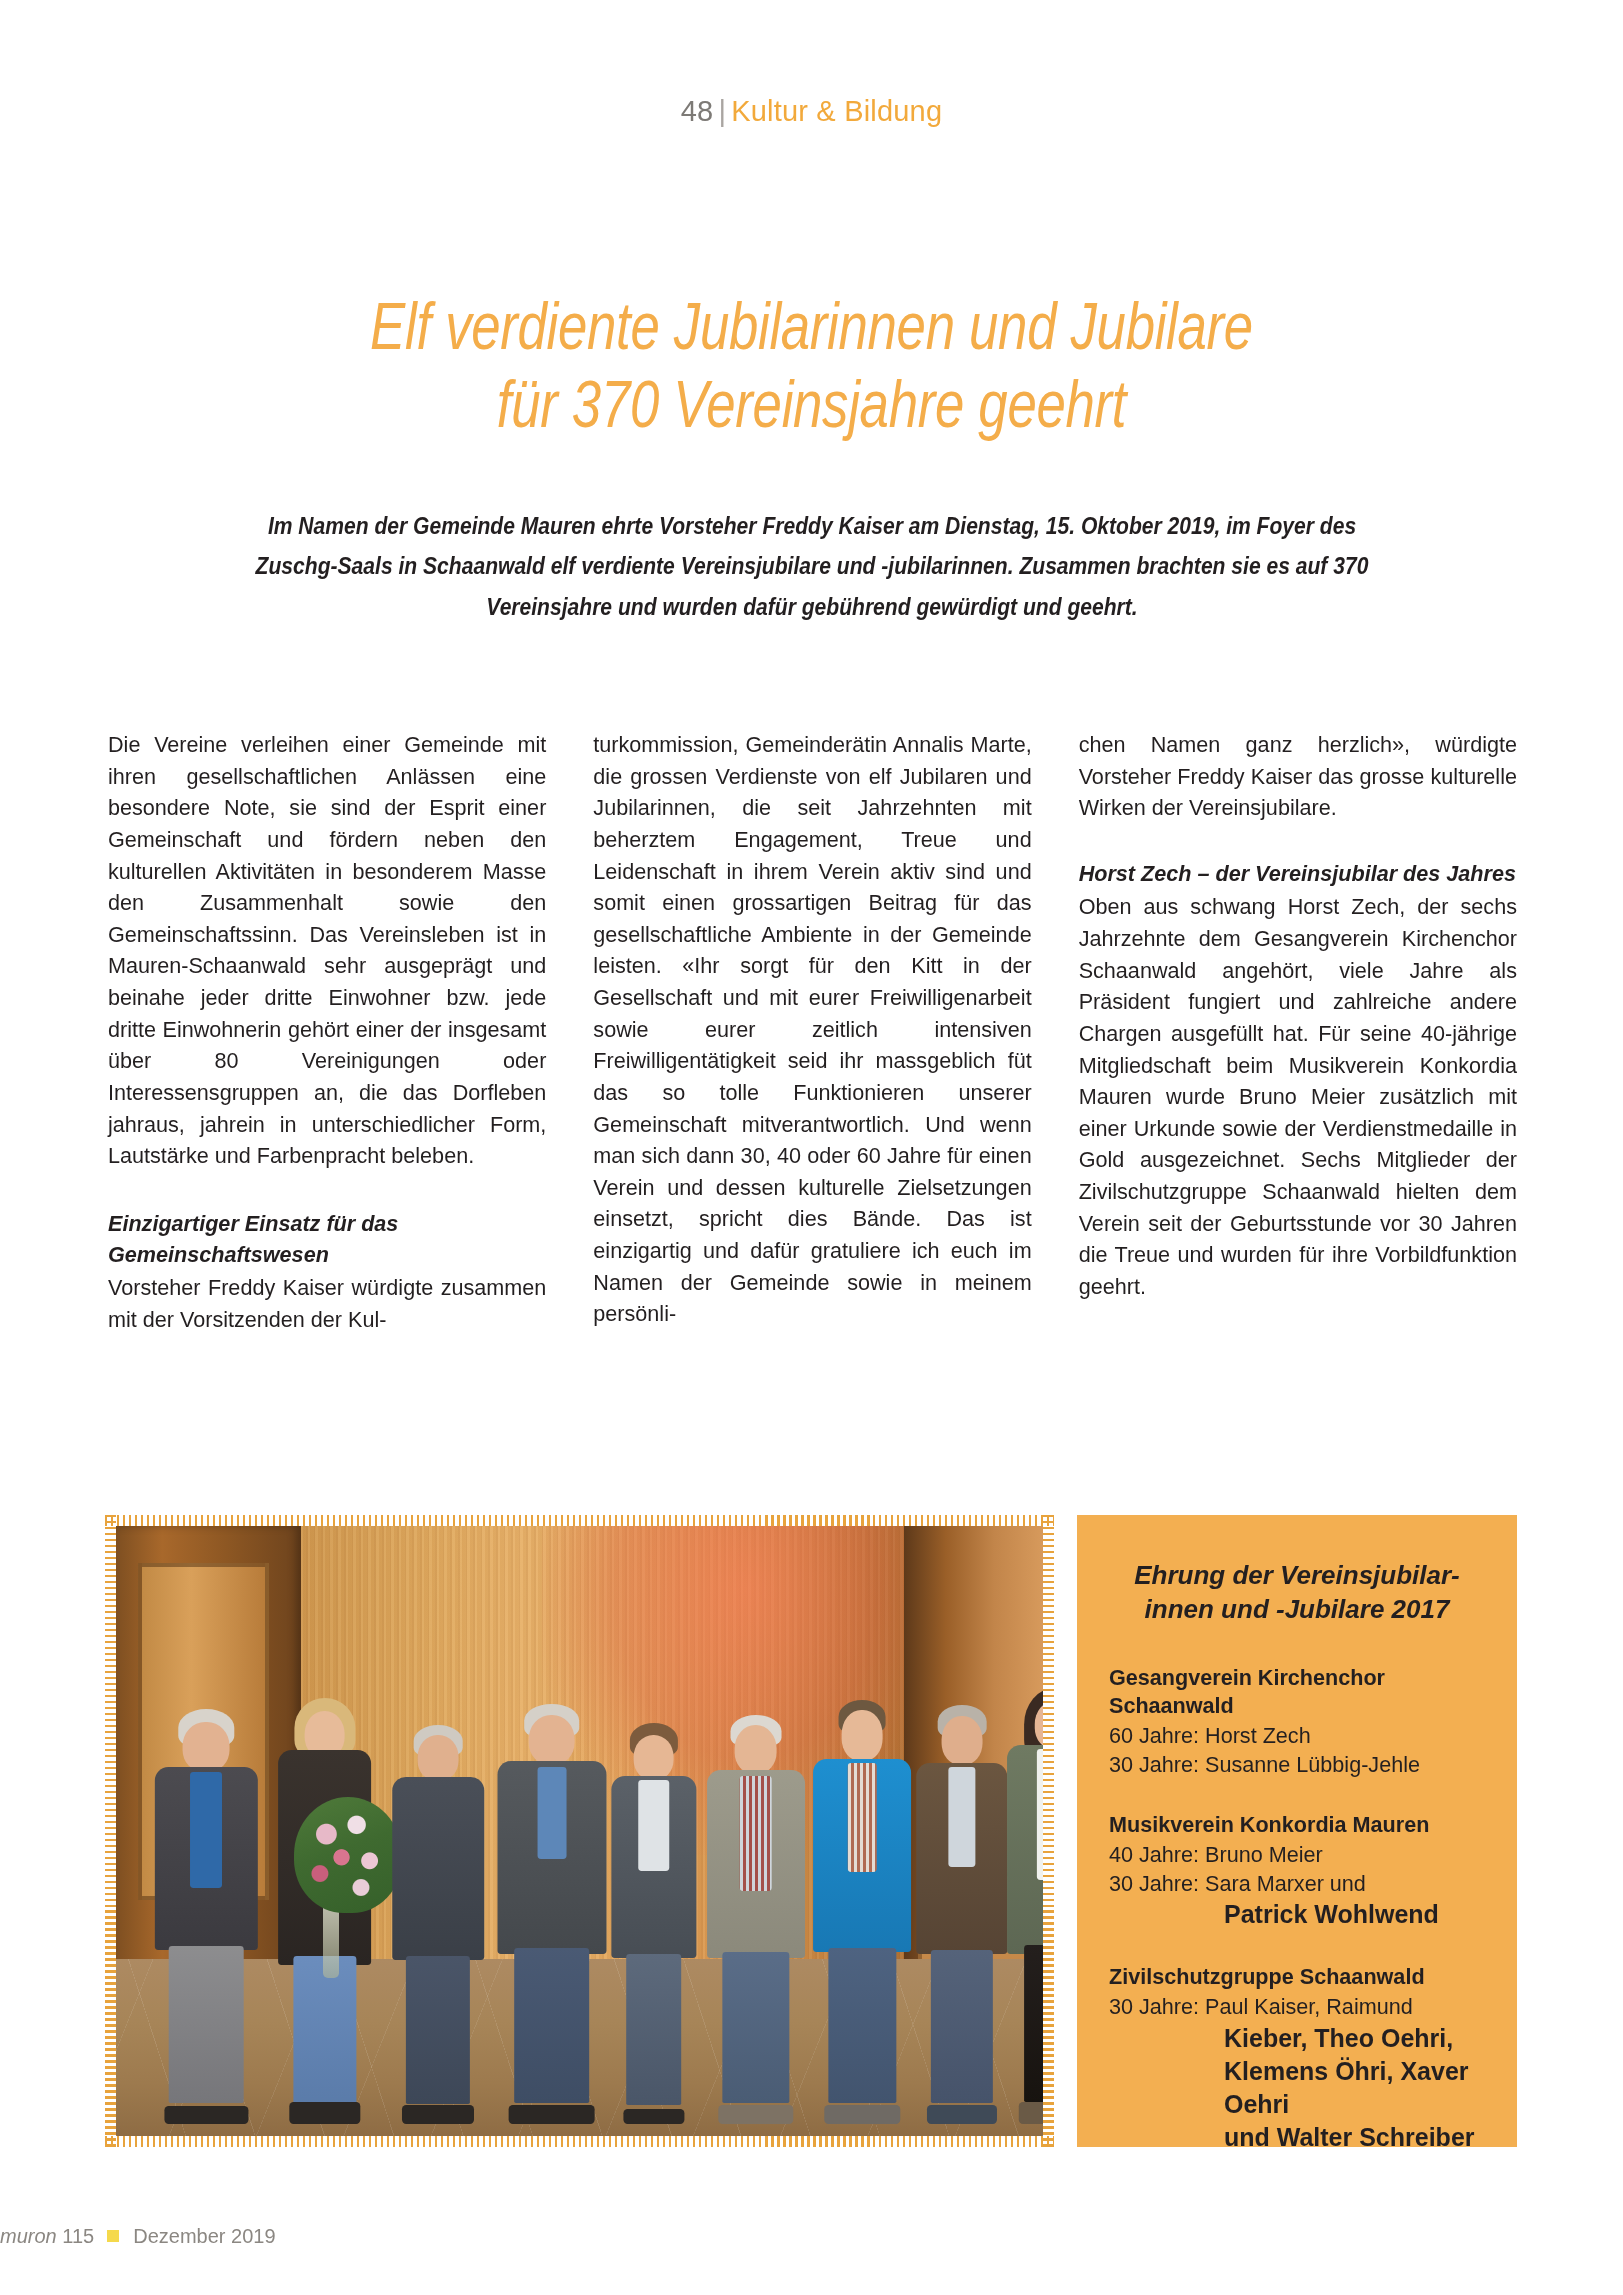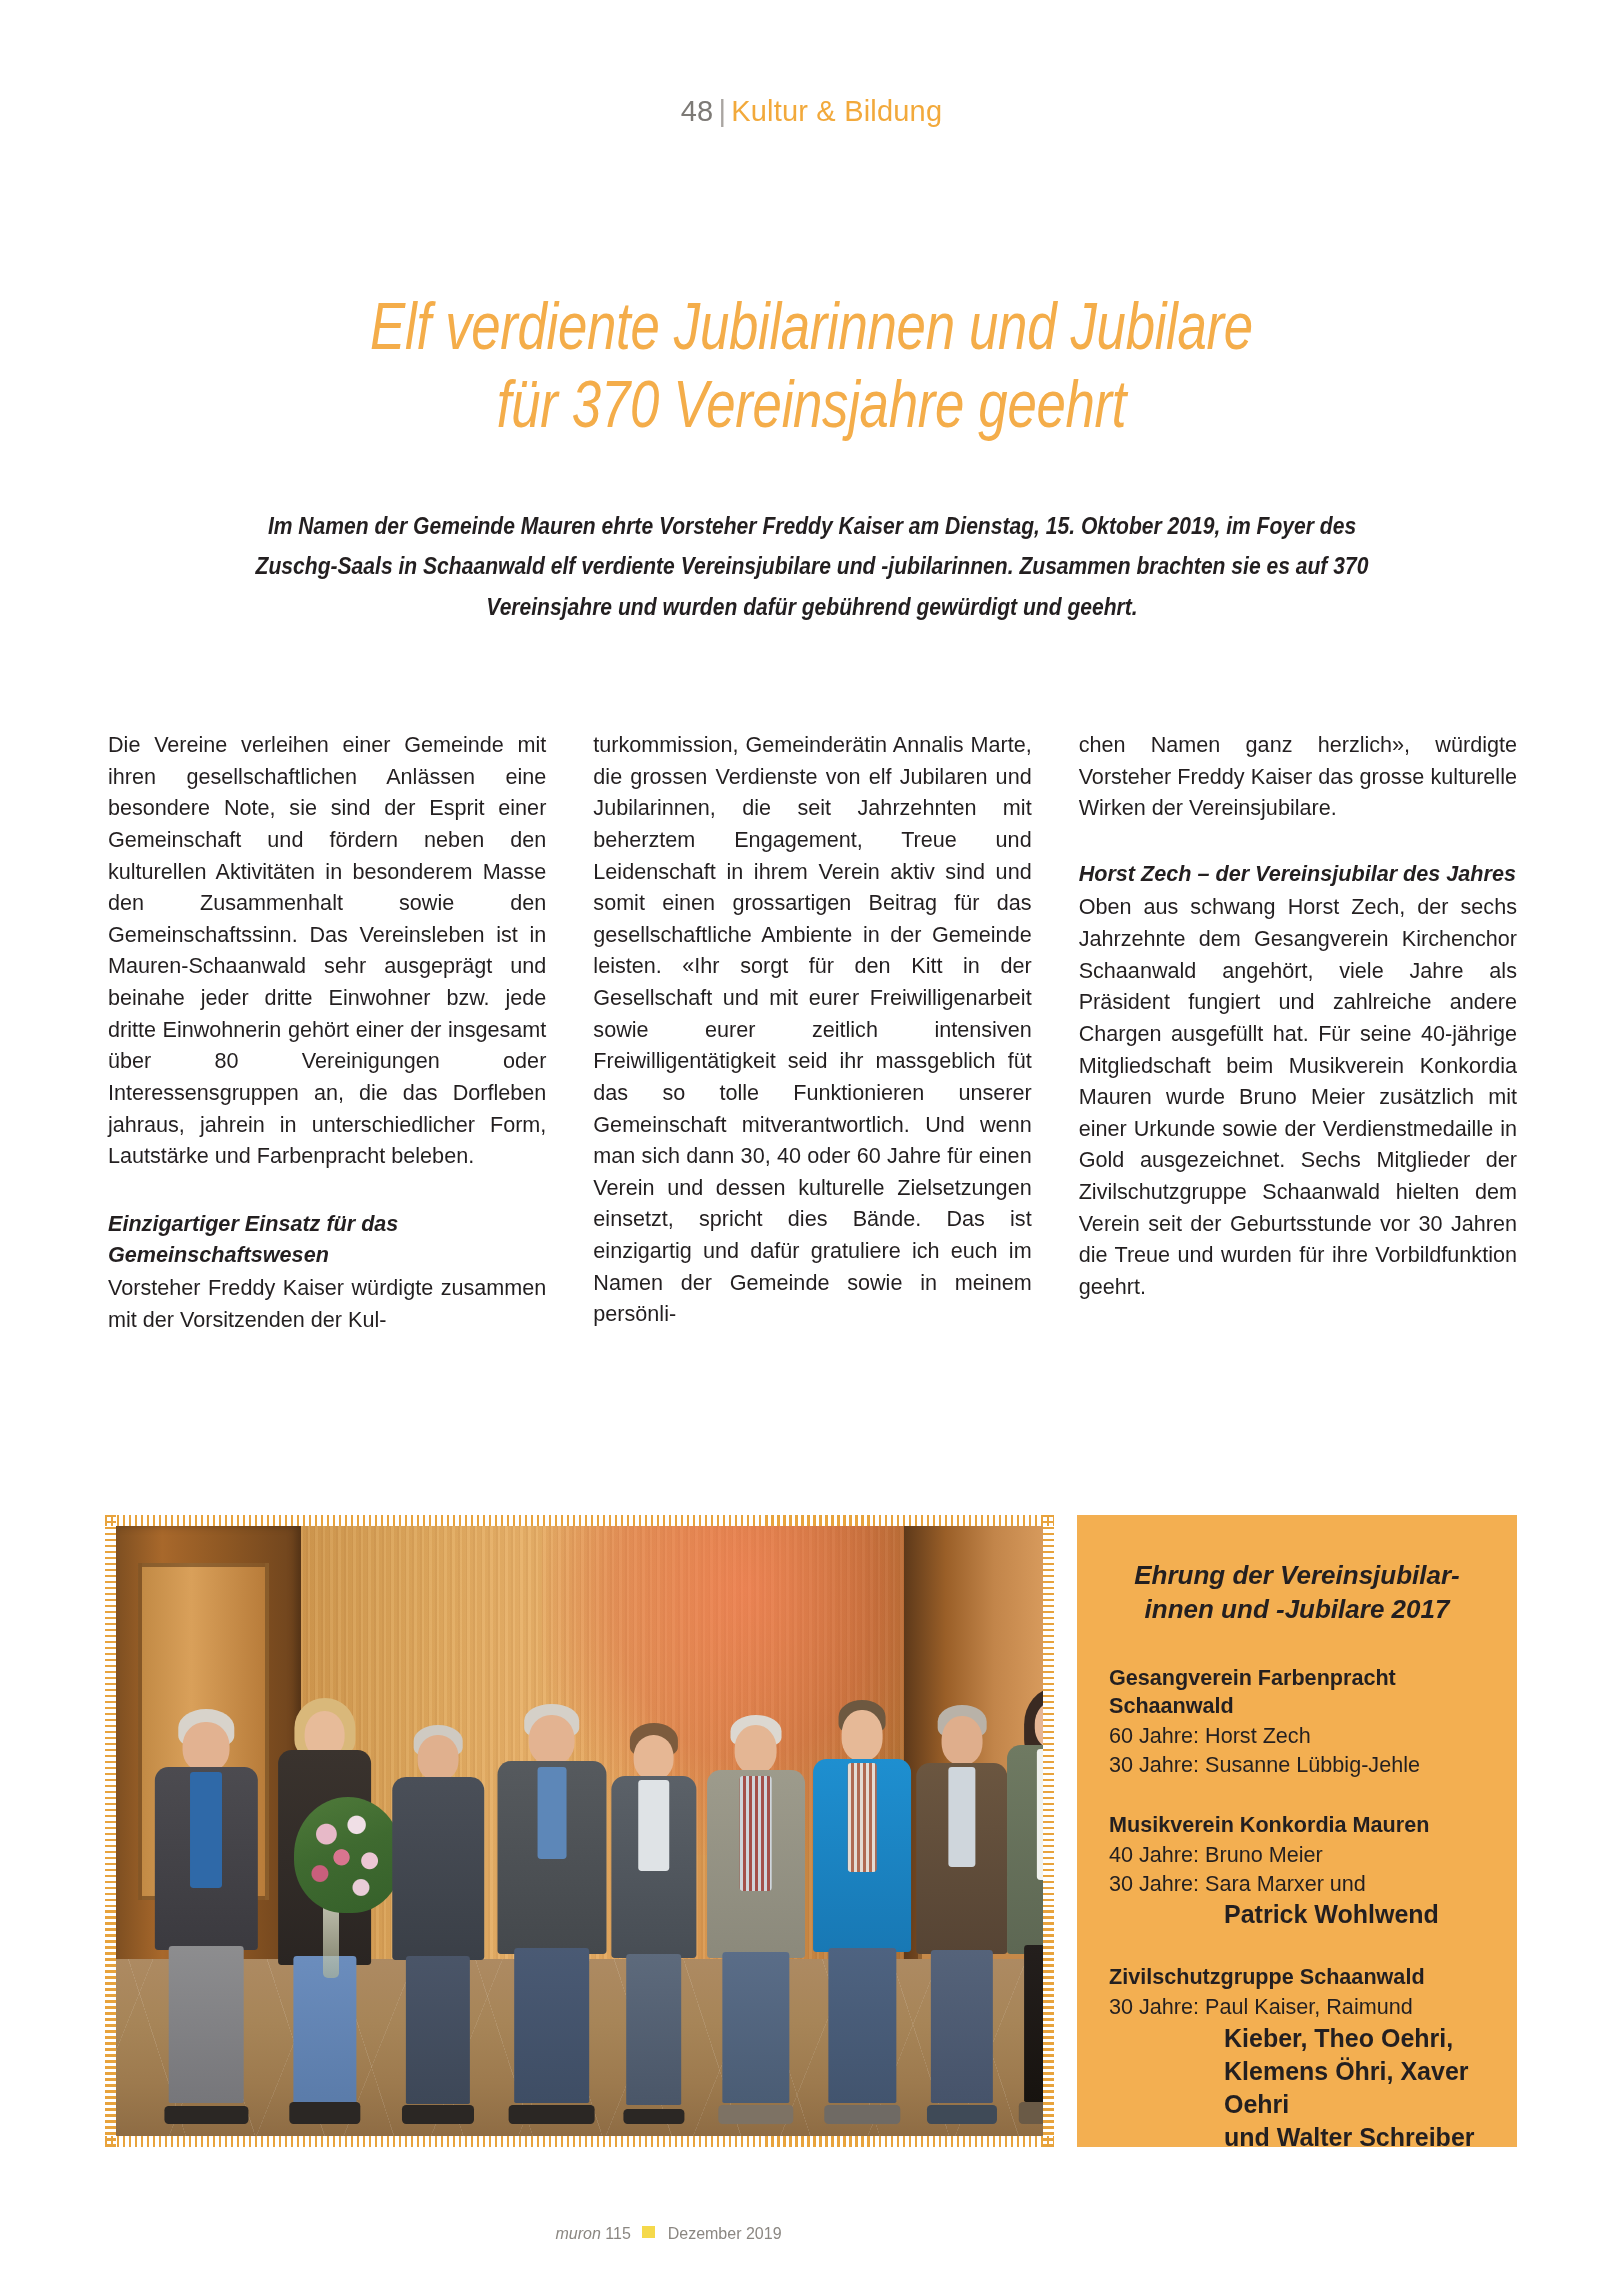--- a/index.html
+++ b/index.html
@@ -276,22 +276,21 @@
     padding-left: 115px;
     font-weight: bold;
   }
 
   
   .footer {
     position: absolute;
     left: 0;
     top: 2225px;
     width: 1337px;
-    text-align: center;
-    font-size: 16px;
+    font-size: 20px;
     color: #8b8782;
     white-space: nowrap;
   }
   .footer .brand { font-style: italic; color: #8b8782; }
   .footer .sq {
     display: inline-block;
     width: 12.7px; height: 12.7px;
     background: #f5d94b;
     margin: 0 8.5px 0 6.8px;
     vertical-align: 0.8px;
@@ -433,21 +432,21 @@
   </figure>
 
   <aside class="infobox">
     <h2>
       <span>Ehrung der Vereinsjubilar-</span><br>
       <span>innen und -Jubilare 2017</span>
     </h2>
 
     <div class="ib-group">
       <div class="ib-title">
-        <span>Gesangverein Farbenpracht</span><br>
+        <span>Gesangverein Kirchenchor</span><br>
         <span>Schaanwald</span>
       </div>
       <span class="ib-row">
         <span class="yr">60 Jahre:</span>
         <span>Horst Zech</span>
       </span>
       <span class="ib-row">
         <span class="yr">30 Jahre:</span>
         <span>Susanne Lübbig-Jehle</span>
       </span>

